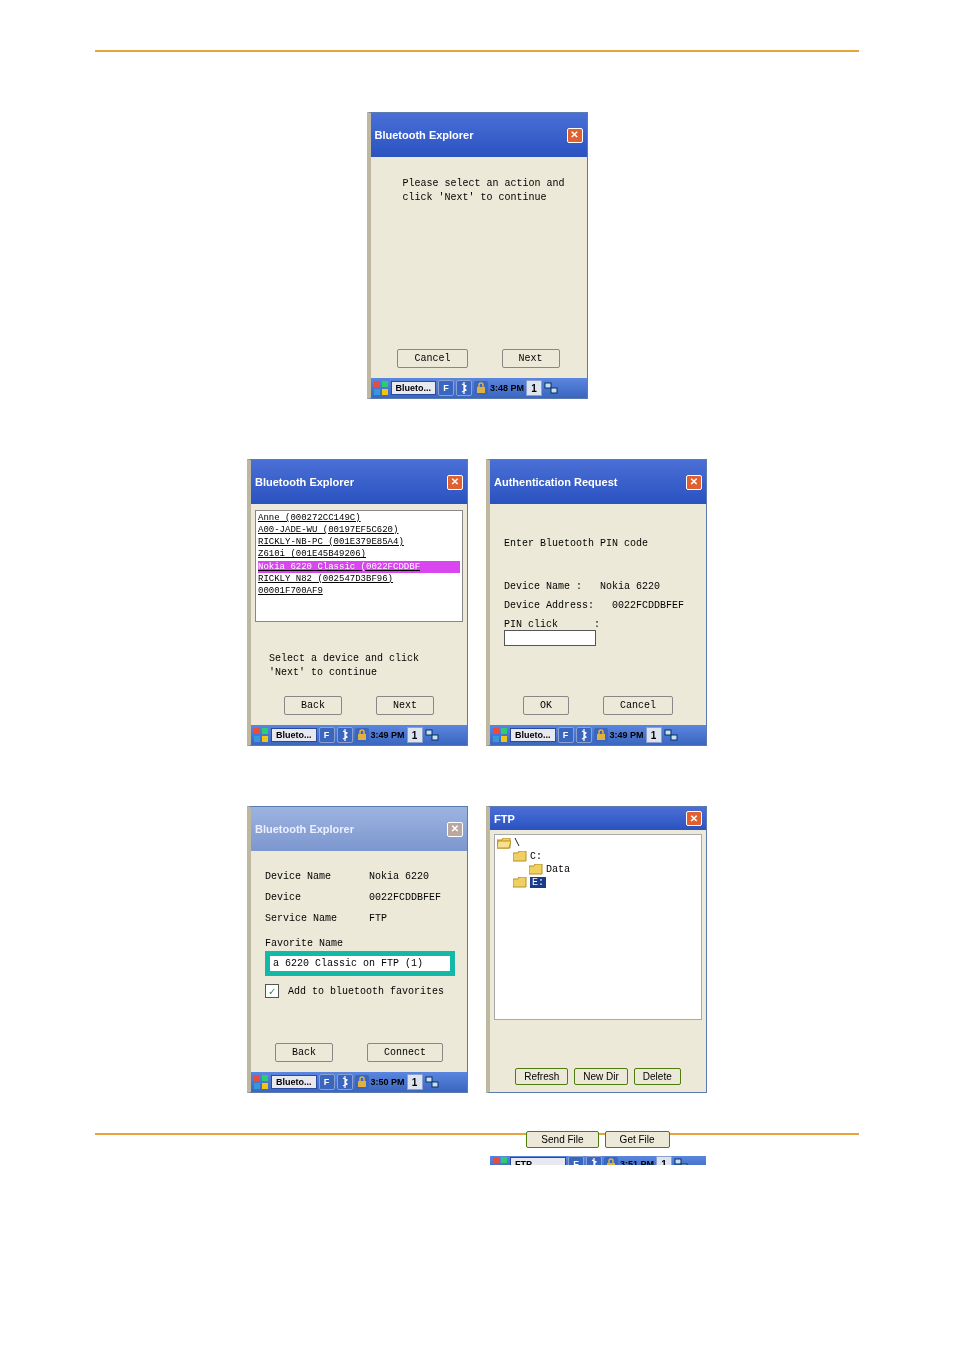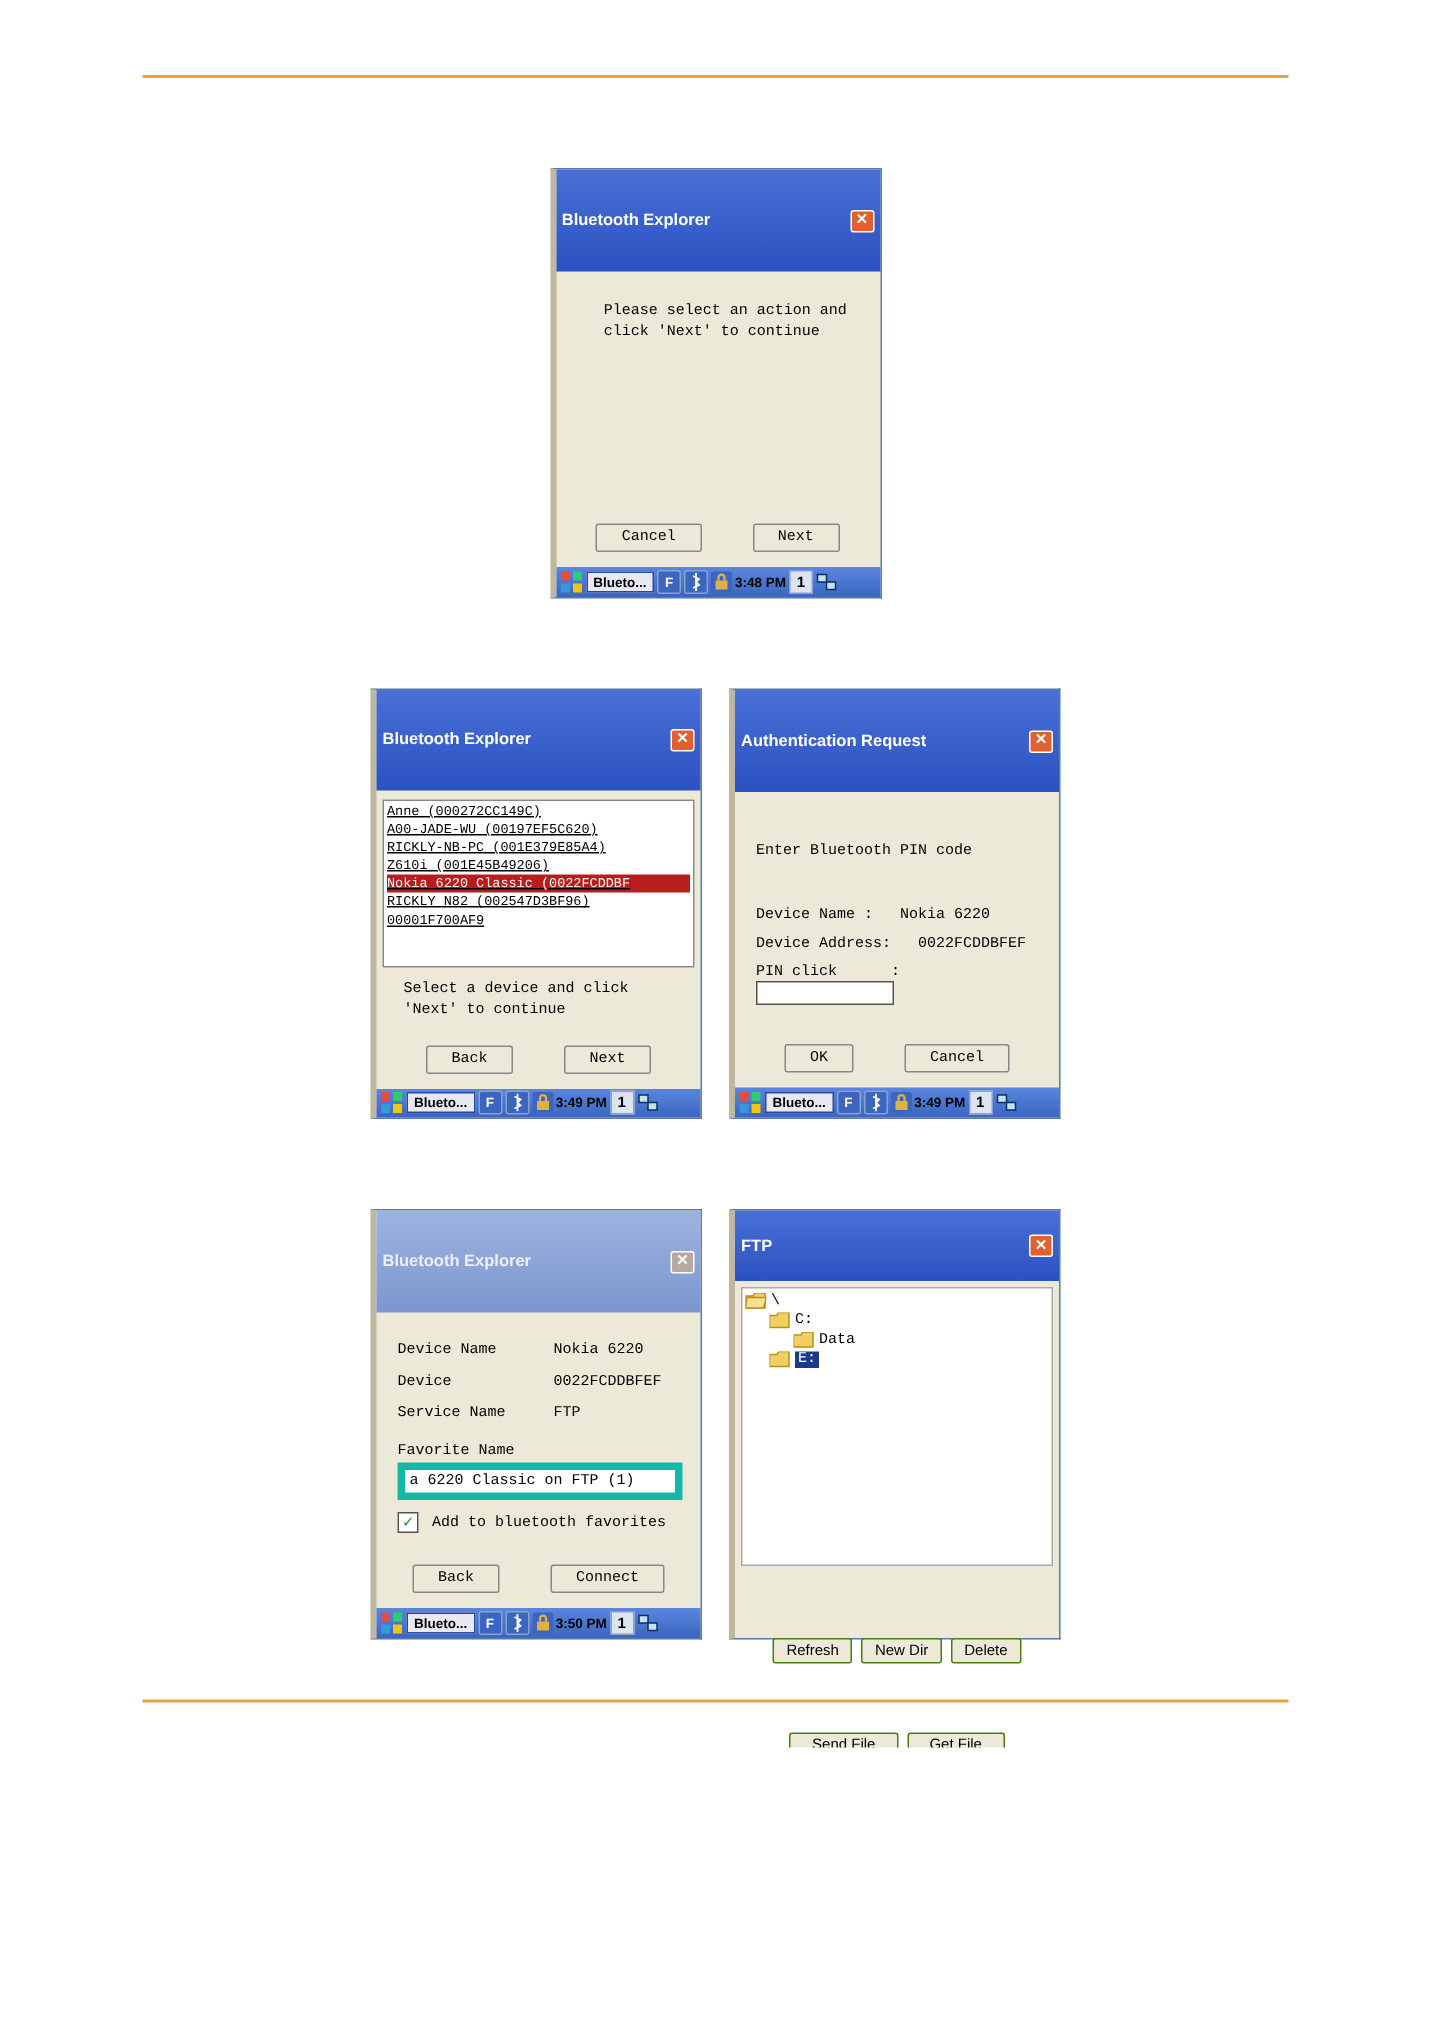--- a/index.html
+++ b/index.html
@@ -46,21 +46,21 @@
   }
   .titlebar {
     background: linear-gradient(#4a6fd6, #2a52c0);
     color: #fff;
     font-family: Tahoma, Arial, sans-serif;
     font-weight: bold;
     font-size: 11px;
     height: 36px;
     display: flex;
     align-items: center;
-    padding: 16px 4px;
+    padding: 4px 4px;
     justify-content: space-between;
   }
   .titlebar.inactive {
     background: linear-gradient(#9db4e0, #7c97cf);
     color: #eef;
   }
   .close-btn {
     width: 16px;
     height: 15px;
     background: #e06030;
@@ -202,21 +202,21 @@
     background: #fff;
     height: 108px;
     overflow: hidden;
     font-size: 9px;
     line-height: 1.35;
     padding: 1px 2px;
     margin: 0;
     text-decoration: underline;
   }
   .list-item-sel {
-    background: #b91c1c;
+    background: #d946ef;
     color: #fff;
   }
   .auth-body {
     padding: 26px 14px 10px 14px;
   }
   .auth-row {
     margin: 8px 0;
   }
   .pin-input {
     border: 1px solid #555;

